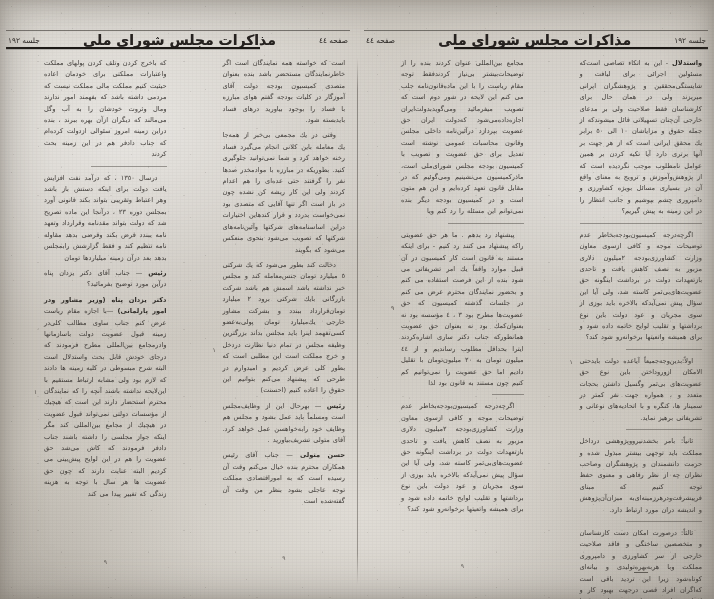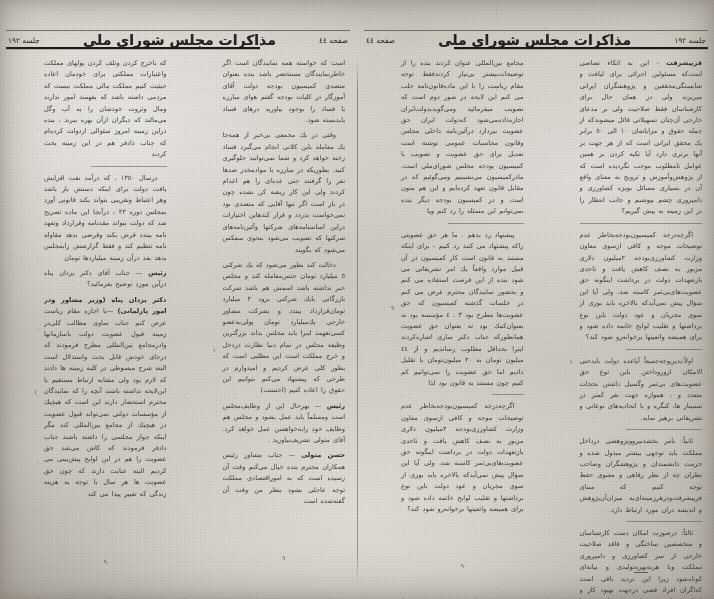--- a/index.html
+++ b/index.html
@@ -168,21 +168,21 @@
     </div>
 
   </div>
 
   <div class="gutter g-mid"></div>
 
   <div class="cols">
 
     <div class="col">
       <p class="tx first">
-        <span class="spk">فرپيشرفت</span>
+        <span class="spk">واستدلال</span>
         <span>- اين به اتكاء تصاصى است‌كه مسئولين اجرائى براى ليافت و شايستگى‌محققين و پژوهشگران ايرانى ميريزند ولى در همان حال براى كارشناسان فقط صلاحيت ولى بر مدعاى خارجى آن‌چنان تسهيلاتى قائل ميشوند‌كه از جمله حقوق و مزاياشان ١٠ الى ٥٠ برابر يك محقق ايرانى است كه از هر جهت بر آنها برترى دارد آيا تكيه كردن بر همين عوامل نامطلوب موجب نگرديده است كه از پژوهش‌وآموزش و ترويج به معناى واقع آن در بسيارى مسائل بويژه كشاورزى و دامپرورى چشم بپوشيم و جانب انتظار را در اين زمينه به پيش گيريم؟</span>
       </p>
       <div class="sep"></div>
       <p class="tx ind">
         <span>اگرچه‌درجه كميسيون‌بودجه‌بخاطر عدم توضيحات موجه و كافى ازسوى معاون وزارت كشاورزى‌بودجه ٢ميليون دلارى مزبور به نصف كاهش يافت و تاحدى بازتعهدات دولت در برداشت اينگونه حق عضويت‌هاى‌بى‌ثمر كاسته شد، ولى آيا اين سؤال پيش نمى‌آيد‌كه بالاخره بايد بوزى از سوى مجريان و عود دولت باين نوع برداشتها و تقليب لوايح خاتمه داده شود و براى هميشه واتعيتها برخوانه‌رو شود كند؟</span>
       </p>
       <div class="sep short"></div>
       <p class="tx ind">
         <span>اولاً:‌بدين‌وجه‌جميعاً آيا‌عده دولت بايد‌حتى الامكان ازورود‌اختن باين نوع حق عضويت‌هاى بى‌ثمر وگسيل داشتن بحجات متعدد و ، همواره جهت نفر كمتر در سمينار ها، كنگره و با اتحاديه‌هاى نوعانى و تشريفاتى برهيز نمايد.</span>
       </p>
@@ -227,21 +227,21 @@
       </p>
       <p class="tx ind">
         <span>دخالت كند بطور مى‌شود كه يك شركتى ٥ ميليارد تومان جنس‌معامله كند و مجلس خبر نداشته باشد اسمش هم باشد شركت بازرگانى بايك شركتى برود ٢ ميليارد تومان‌قرارداد ببندد و بشركت مشاور خارجى يك‌ميليارد تومان پولى‌به‌عضو كسى‌تفهمد اينرا بايد مجلس بداند بزرگترين وظيفه مجلس در تمام دنيا نظارت دردخل و خرج مملكت است اين مطلبى است كه بطور كلى عرض كرديم و اميدوارم در طرحى كه پيشنهاد مى‌كنم بتوانيم اين حقوق را اعاده كنيم (احسنت)</span>
       </p>
       <p class="tx">
         <span class="spk">رئيس</span>
         <span>— بهرحال اين از وظايف‌مجلس است ومسلماً بايد عمل بشود و مجلس هم وظايف خود را‌به‌خواهسن عمل خواهد كرد. آقاى متولى تشريف‌بياوريد .</span>
       </p>
       <p class="tx">
         <span class="spk">حسن متولى</span>
-        <span>— جناب مشاور رئيس همكاران محترم بنده خيال مى‌كنم وقت آن رسيده است كه به امور‌اقتصادى مملكت توجه عاجلى بشود بنظر من وقت آن گفته‌شده است</span>
+        <span>— جناب آقاى رئيس همكاران محترم بنده خيال مى‌كنم وقت آن رسيده است كه به امور‌اقتصادى مملكت توجه عاجلى بشود بنظر من وقت آن گفته‌شده است</span>
       </p>
       <span class="marginnum" style="left:2px;top:288px;">١</span>
       <span class="foot-dot" style="left:50%;bottom:30px;transform:translateX(-50%);">٩</span>
     </div>
 
     <div class="col">
       <p class="tx first">
         <span>كه باخرج كردن وتلف كردن پولهاى مملكت واعتبارات مملكتى براى خودمان اعاده حيثيت كنيم مملكت مالى مملكت نيست كه مردمى داشته باشد كه بفهمند امور ندارند ومال وثروت خودشان را به آب وگل مى‌مالند كه ديگران ازآن بهره ببرند ، بنده دراين زمينه امروز سئوالى ازدولت كرده‌ام كه جناب دادفر هم در اين زمينه بحث كردند</span>
       </p>
       <div class="sep short"></div>

